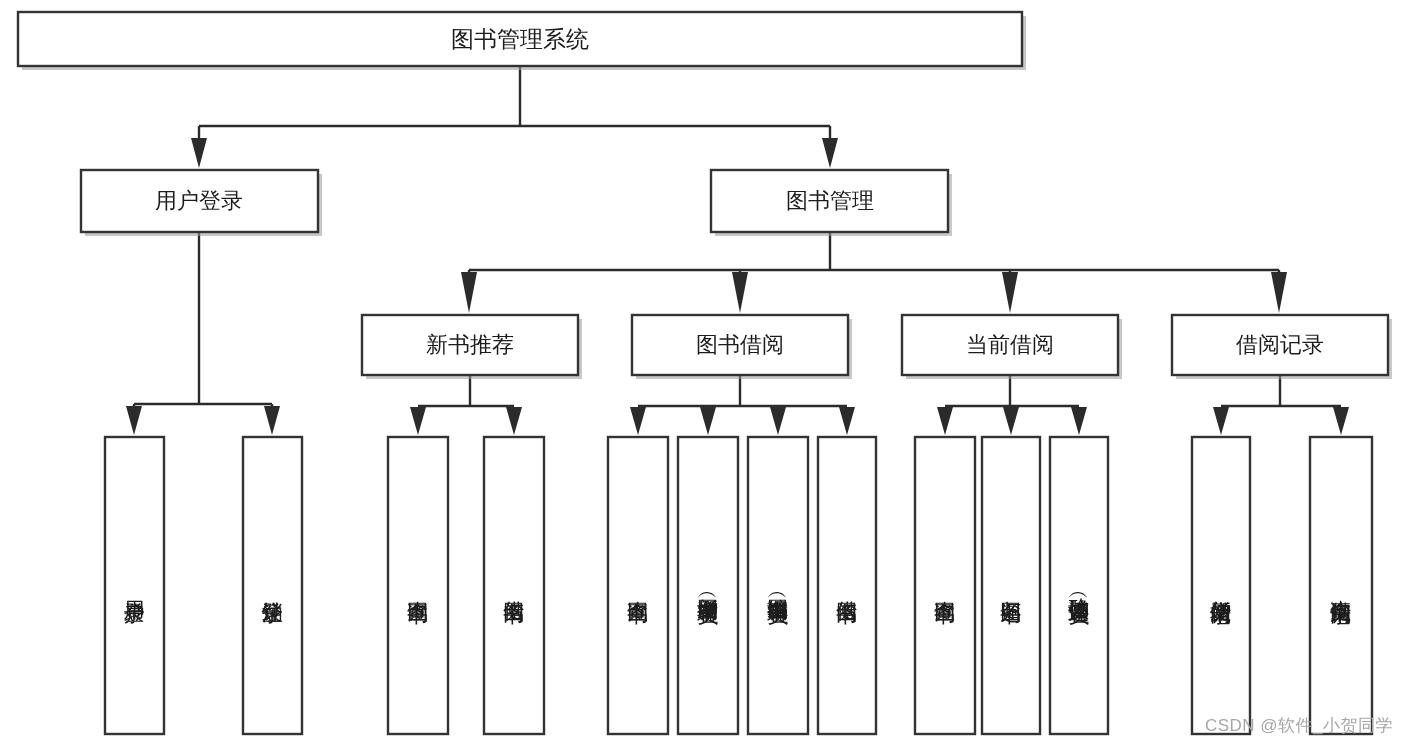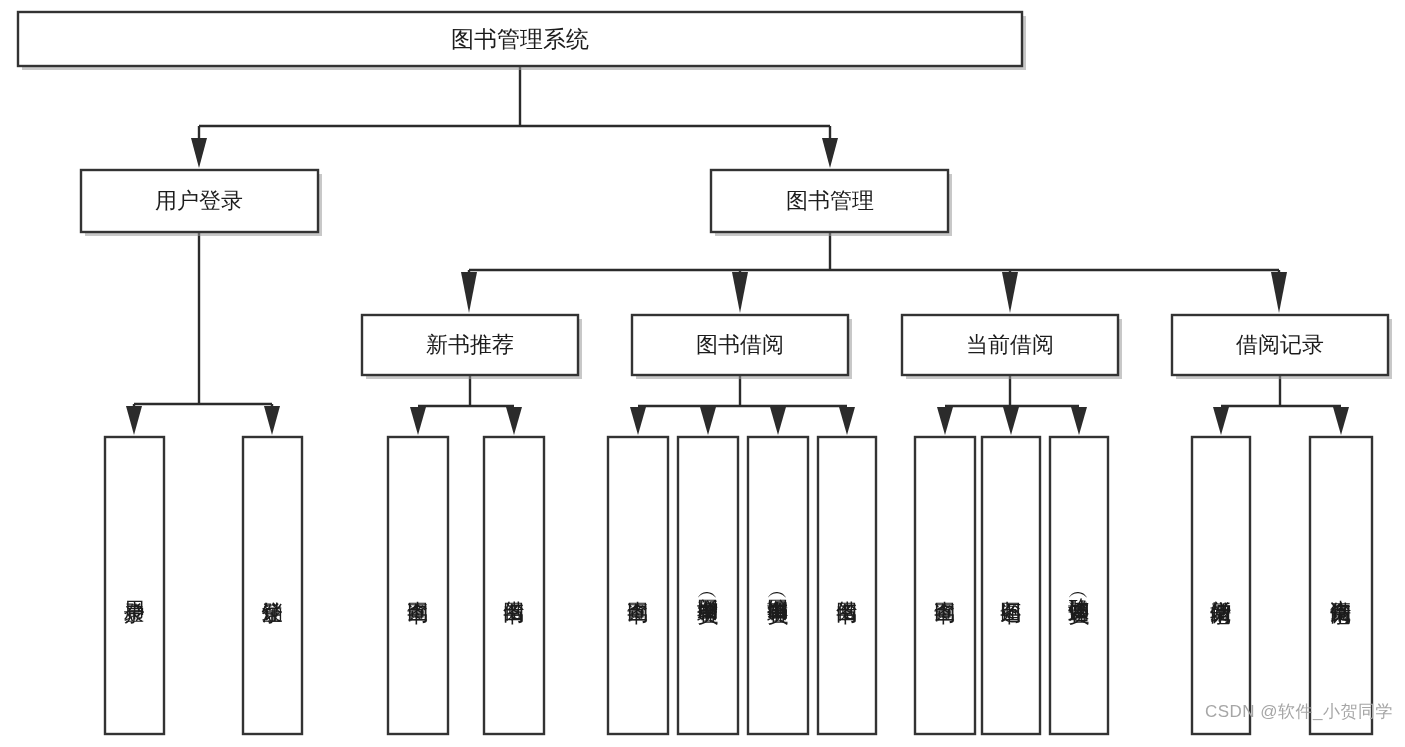--- a/index.html
+++ b/index.html
@@ -69,21 +69,21 @@
     white-space: nowrap;
     letter-spacing: 1px;
     display: flex;
     align-items: center;
     justify-content: center;
     pointer-events: none;
   }
   .watermark {
     position: absolute;
     right: 12px;
-    bottom: 24px;
+    bottom: 10px;
     font-family: "Liberation Sans", sans-serif;
     font-size: 17px;
     color: #a6a6a6;
     letter-spacing: 0.5px;
     white-space: nowrap;
   }
 </style>
 </head>
 <body>
 

